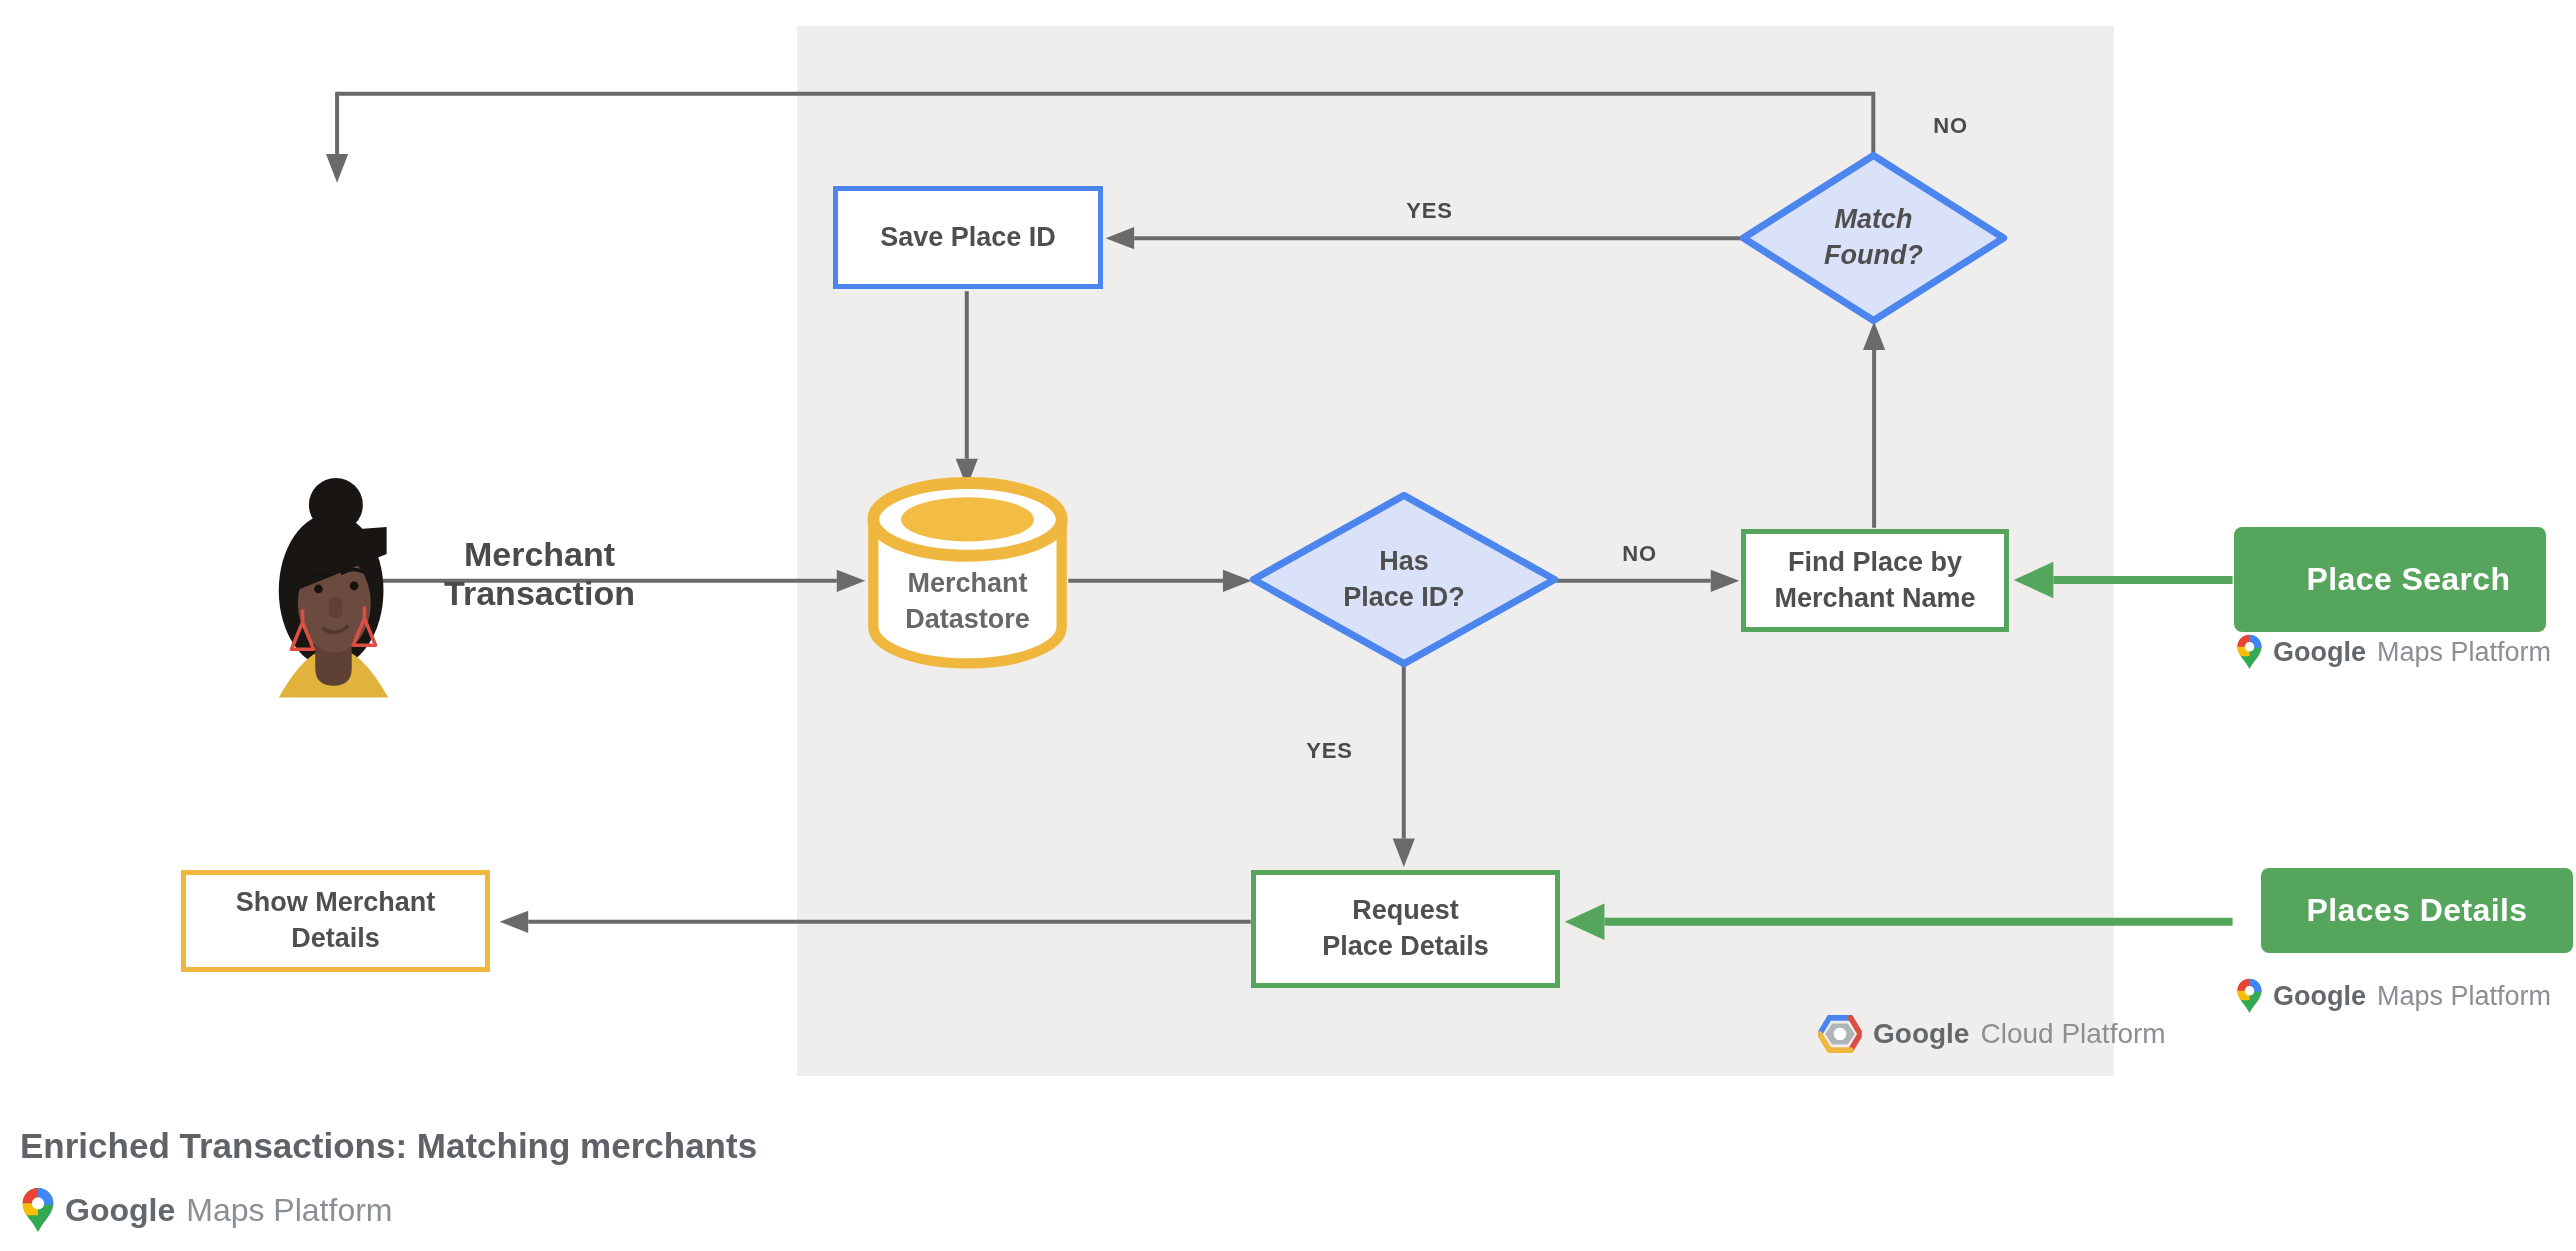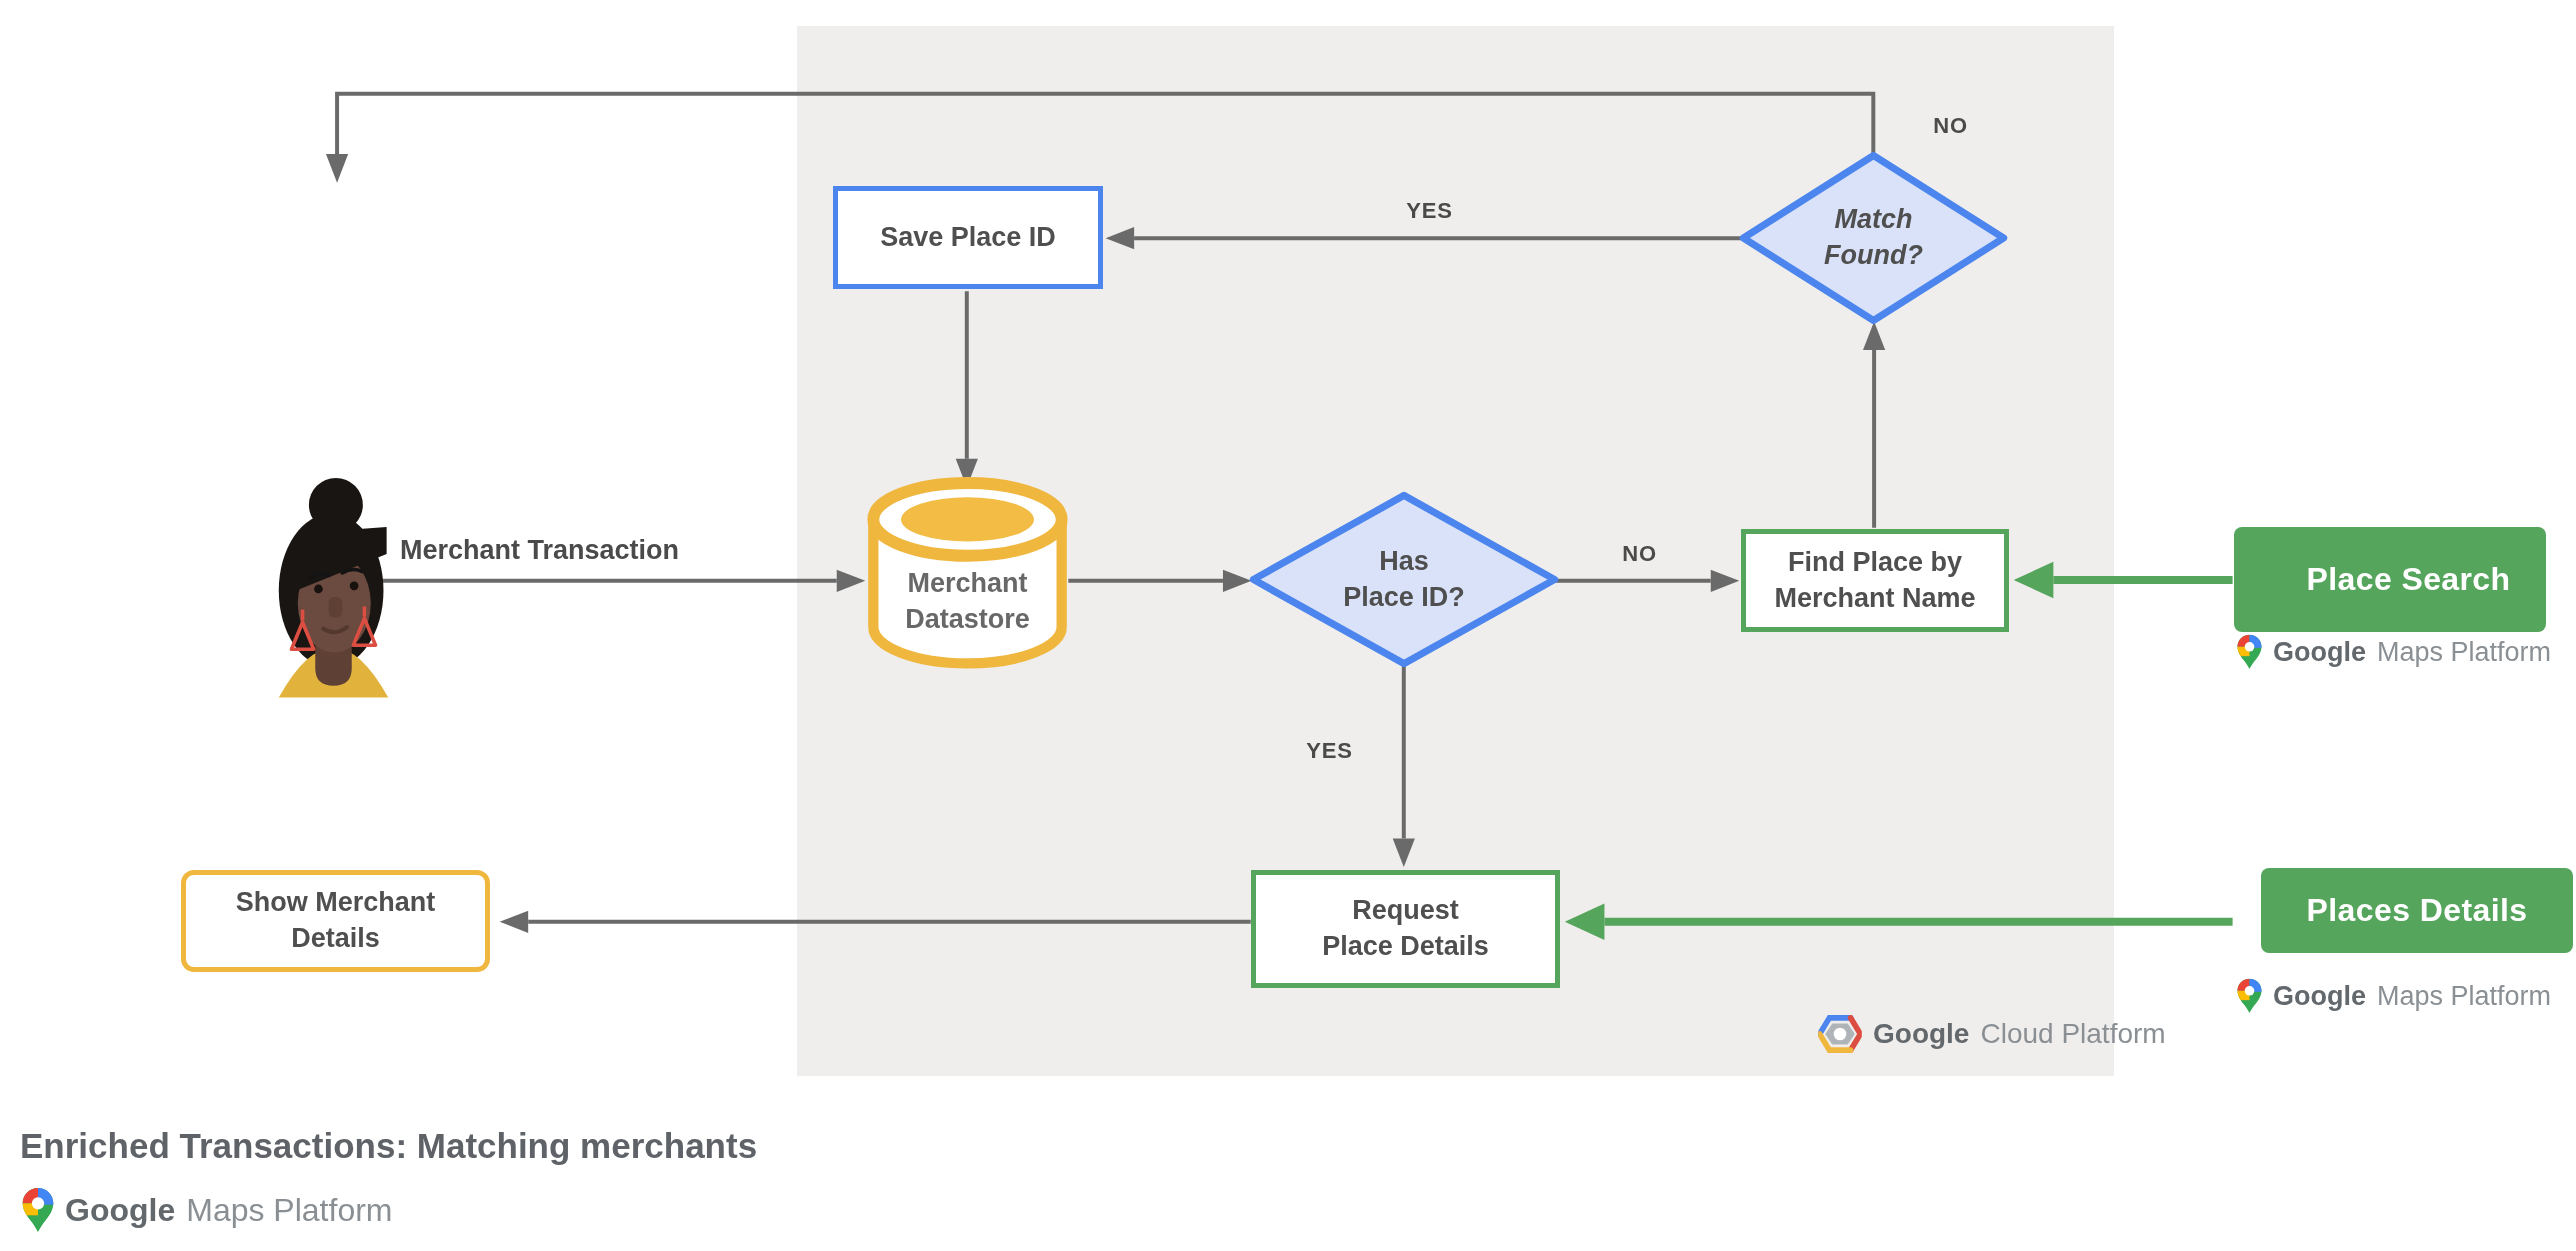--- a/index.html
+++ b/index.html
@@ -36,21 +36,21 @@
     position:absolute;left:0;top:0;right:0;bottom:0;
     display:flex;align-items:center;justify-content:center;text-align:center;
     font-weight:bold;font-size:27px;line-height:1.32;color:#4F4F4F;white-space:pre-line;
   }
 
   .elabel{
     position:absolute;font-weight:bold;font-size:22px;color:#4A4A4A;
     text-align:center;letter-spacing:0.8px;
   }
   .flowlabel{
-    position:absolute;font-weight:bold;font-size:27px;color:#4A4A4A;text-align:center;
+    position:absolute;font-weight:bold;font-size:34px;color:#4A4A4A;text-align:center;
   }
   .cyl-label{
     position:absolute;left:867px;top:554px;width:201px;height:95px;
     display:flex;align-items:center;justify-content:center;text-align:center;
     font-weight:bold;font-size:27px;line-height:1.32;color:#686868;white-space:pre-line;
   }
 
   .logo-row{position:absolute;display:flex;align-items:center;gap:11px;}
   .logo-row .g1{font-weight:bold;color:#63686D;}
   .logo-row .g2{color:#8A8F94;}
@@ -167,21 +167,21 @@
     <div class="dlabel">Has
 Place ID?</div>
   </div>
 
   <div class="node b-green" style="left:1741px;top:529px;width:268px;height:103px;">Find Place by
 Merchant Name</div>
 
   <div class="node b-green" style="left:1251px;top:870px;width:309px;height:118px;">Request
 Place Details</div>
 
-  <div class="node b-yellow" style="left:181px;top:870px;width:309px;height:102px;border-radius:13px;">Show Merchant
+  <div class="node b-yellow" style="left:181px;top:870px;width:309px;height:102px;">Show Merchant
 Details</div>
 
   <div class="api-box" style="left:2234px;top:527px;width:312px;height:105px;padding-left:37px;">Place Search</div>
 
   <div class="api-box" style="left:2234px;top:868px;width:312px;height:85px;margin-left:27px;">Places Details</div>
 
   <div class="flowlabel" style="left:381px;top:535px;width:317px;">Merchant Transaction</div>
   <div class="elabel" style="left:1390px;top:198px;width:79px;">YES</div>
   <div class="elabel" style="left:1911px;top:113px;width:79px;">NO</div>
   <div class="elabel" style="left:1600px;top:541px;width:79px;">NO</div>

